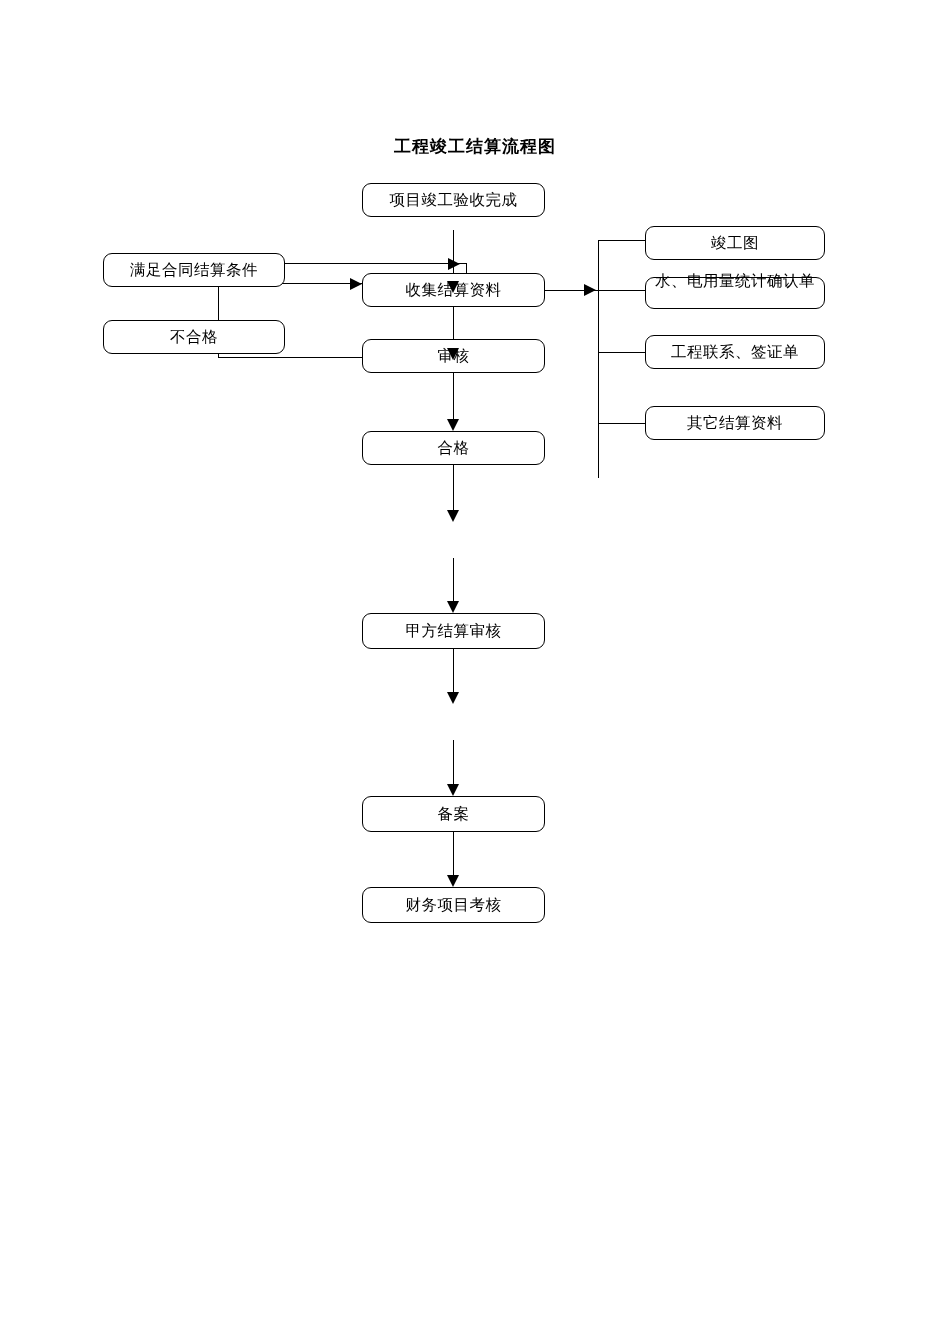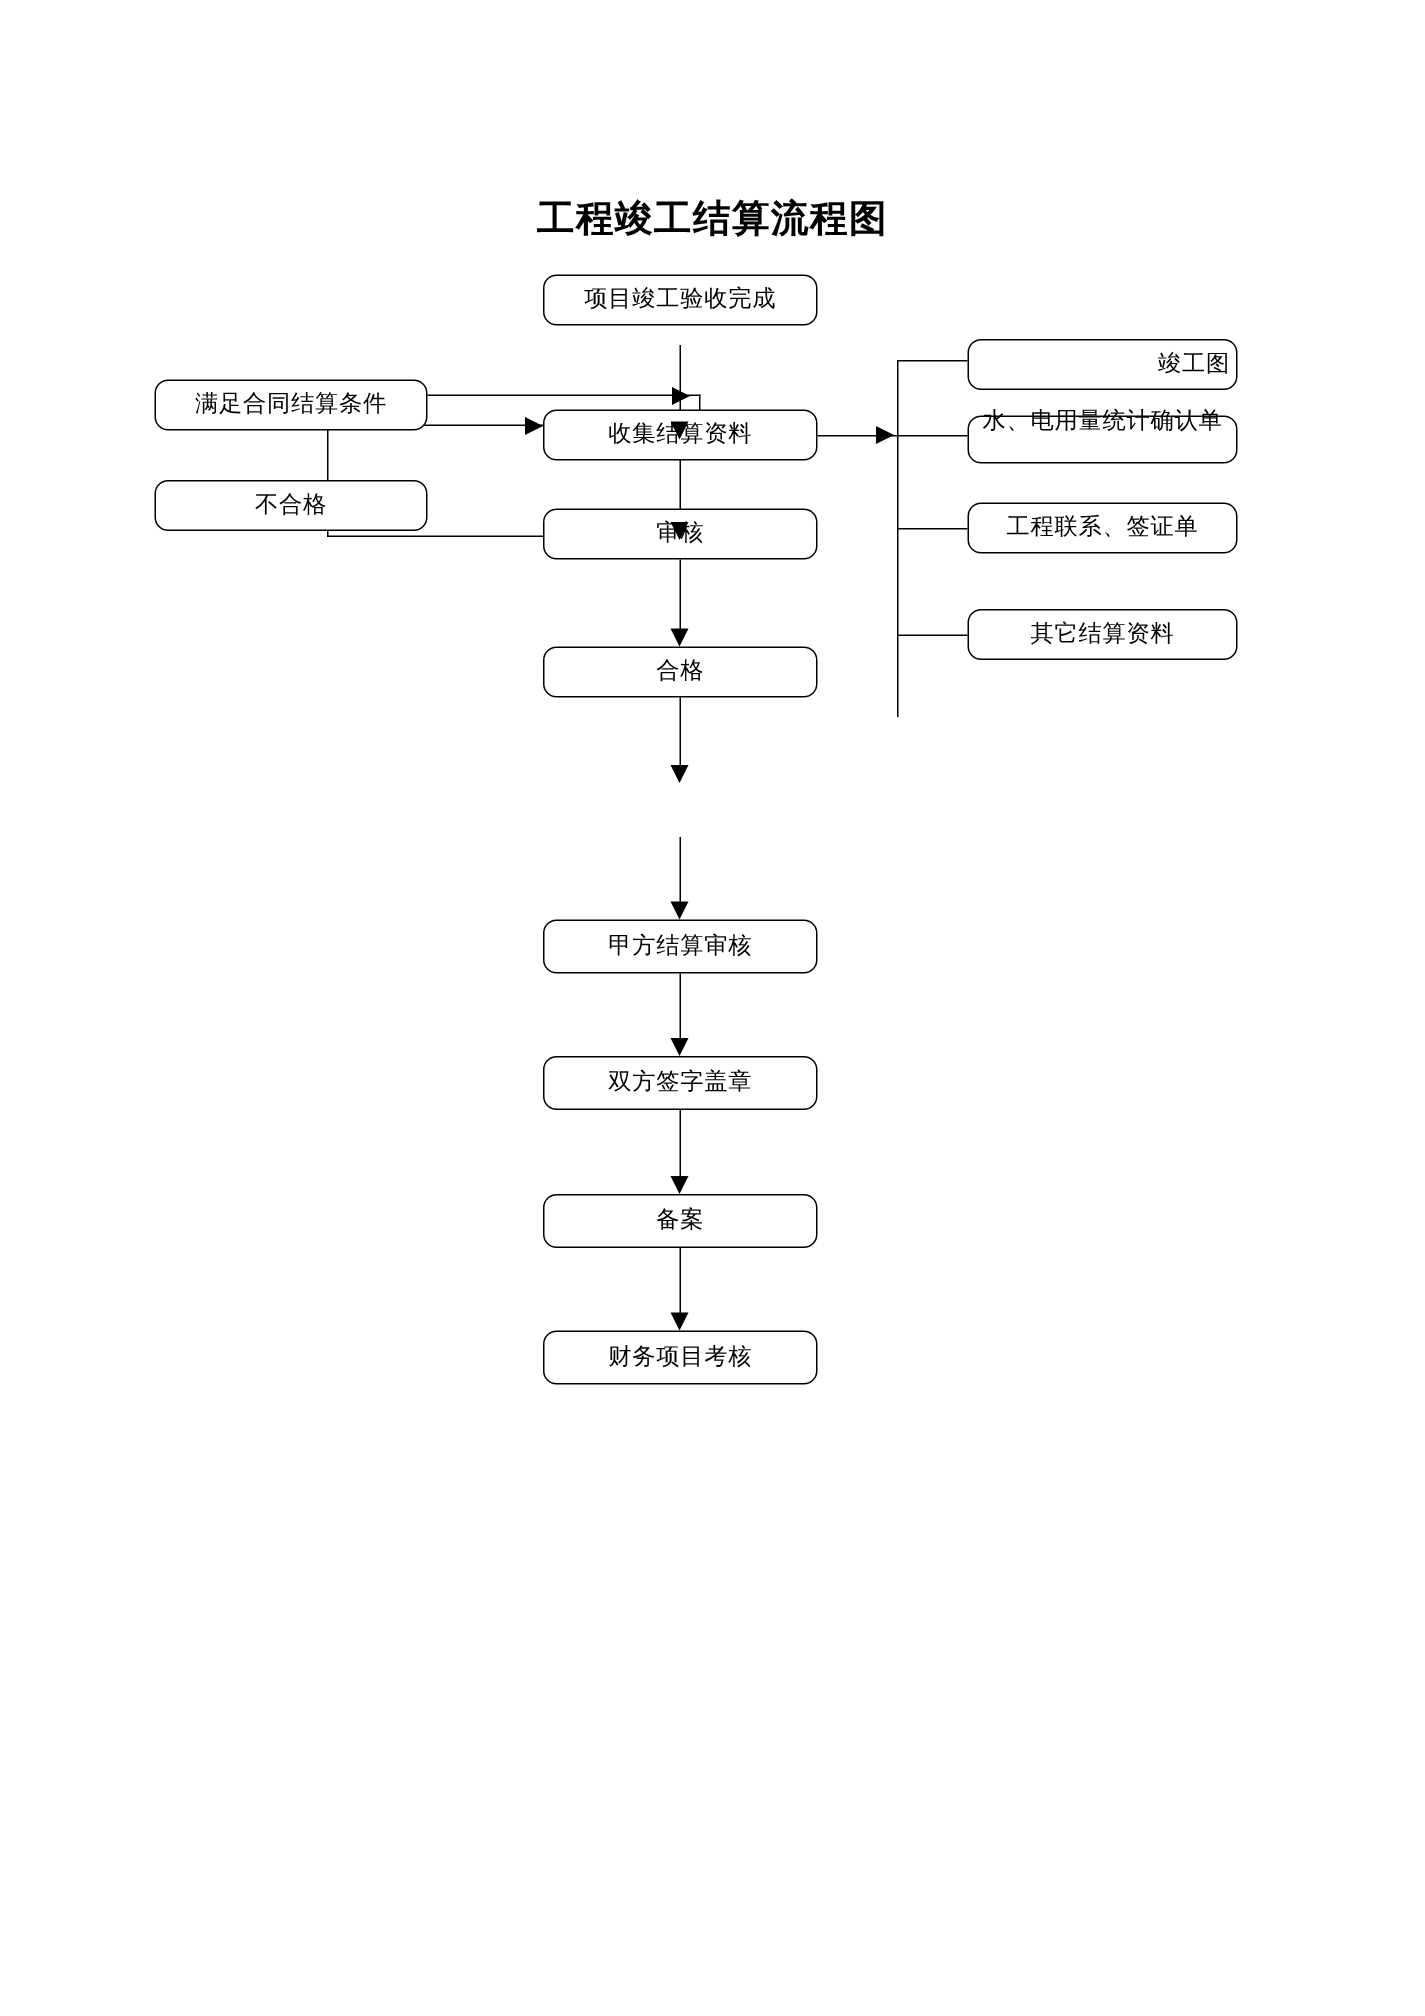--- a/index.html
+++ b/index.html
@@ -19,21 +19,21 @@
     background: #ffffff;
     overflow: hidden;
   }
   
   #title {
     position: absolute;
     left: 0;
     top: 130px;
     width: 950px;
     text-align: center;
-    font-size: 25px;
+    font-size: 17px;
     font-weight: bold;
     letter-spacing: 1px;
     line-height: 34px;
     white-space: nowrap;
   }
   
   .node {
     position: absolute;
     box-sizing: border-box;
     border: 1px solid #000000;
@@ -112,41 +112,38 @@
 
   <div class="node" style="left:362px; top:431px; width:183px; height:34px;">
     <span class="node-label">合格</span>
   </div>
 
 
   <div class="node" style="left:362px; top:613px; width:183px; height:36px;">
     <span class="node-label">甲方结算审核</span>
   </div>
 
-  <div class="node" style="left:362px; top:704px; width:183px; height:36px;">
-    <span class="node-label">双方签字盖章</span>
-  </div>
 
   <div class="node" style="left:362px; top:796px; width:183px; height:36px;">
     <span class="node-label">备案</span>
   </div>
 
   <div class="node" style="left:362px; top:887px; width:183px; height:36px;">
     <span class="node-label">财务项目考核</span>
   </div>
 
   <div class="node" style="left:103px; top:253px; width:182px; height:30px;">
     <span class="node-label">满足合同结算条件</span>
   </div>
 
   <div class="node" style="left:103px; top:320px; width:182px; height:30px;">
     <span class="node-label">不合格</span>
   </div>
 
-  <div class="node" style="left:645px; top:226px; width:180px; height:34px;justify-content:flex-end;">
+  <div class="node" style="left:645px; top:226px; width:180px; height:34px;">
     <span class="node-label">竣工图</span>
   </div>
 
   <div class="node overflow-text" style="left:645px; top:277px; width:180px; height:32px;">
     <span class="node-label">水、电用量统计确认单</span>
   </div>
 
   <div class="node" style="left:645px; top:335px; width:180px; height:34px;">
     <span class="node-label">工程联系、签证单</span>
   </div>

